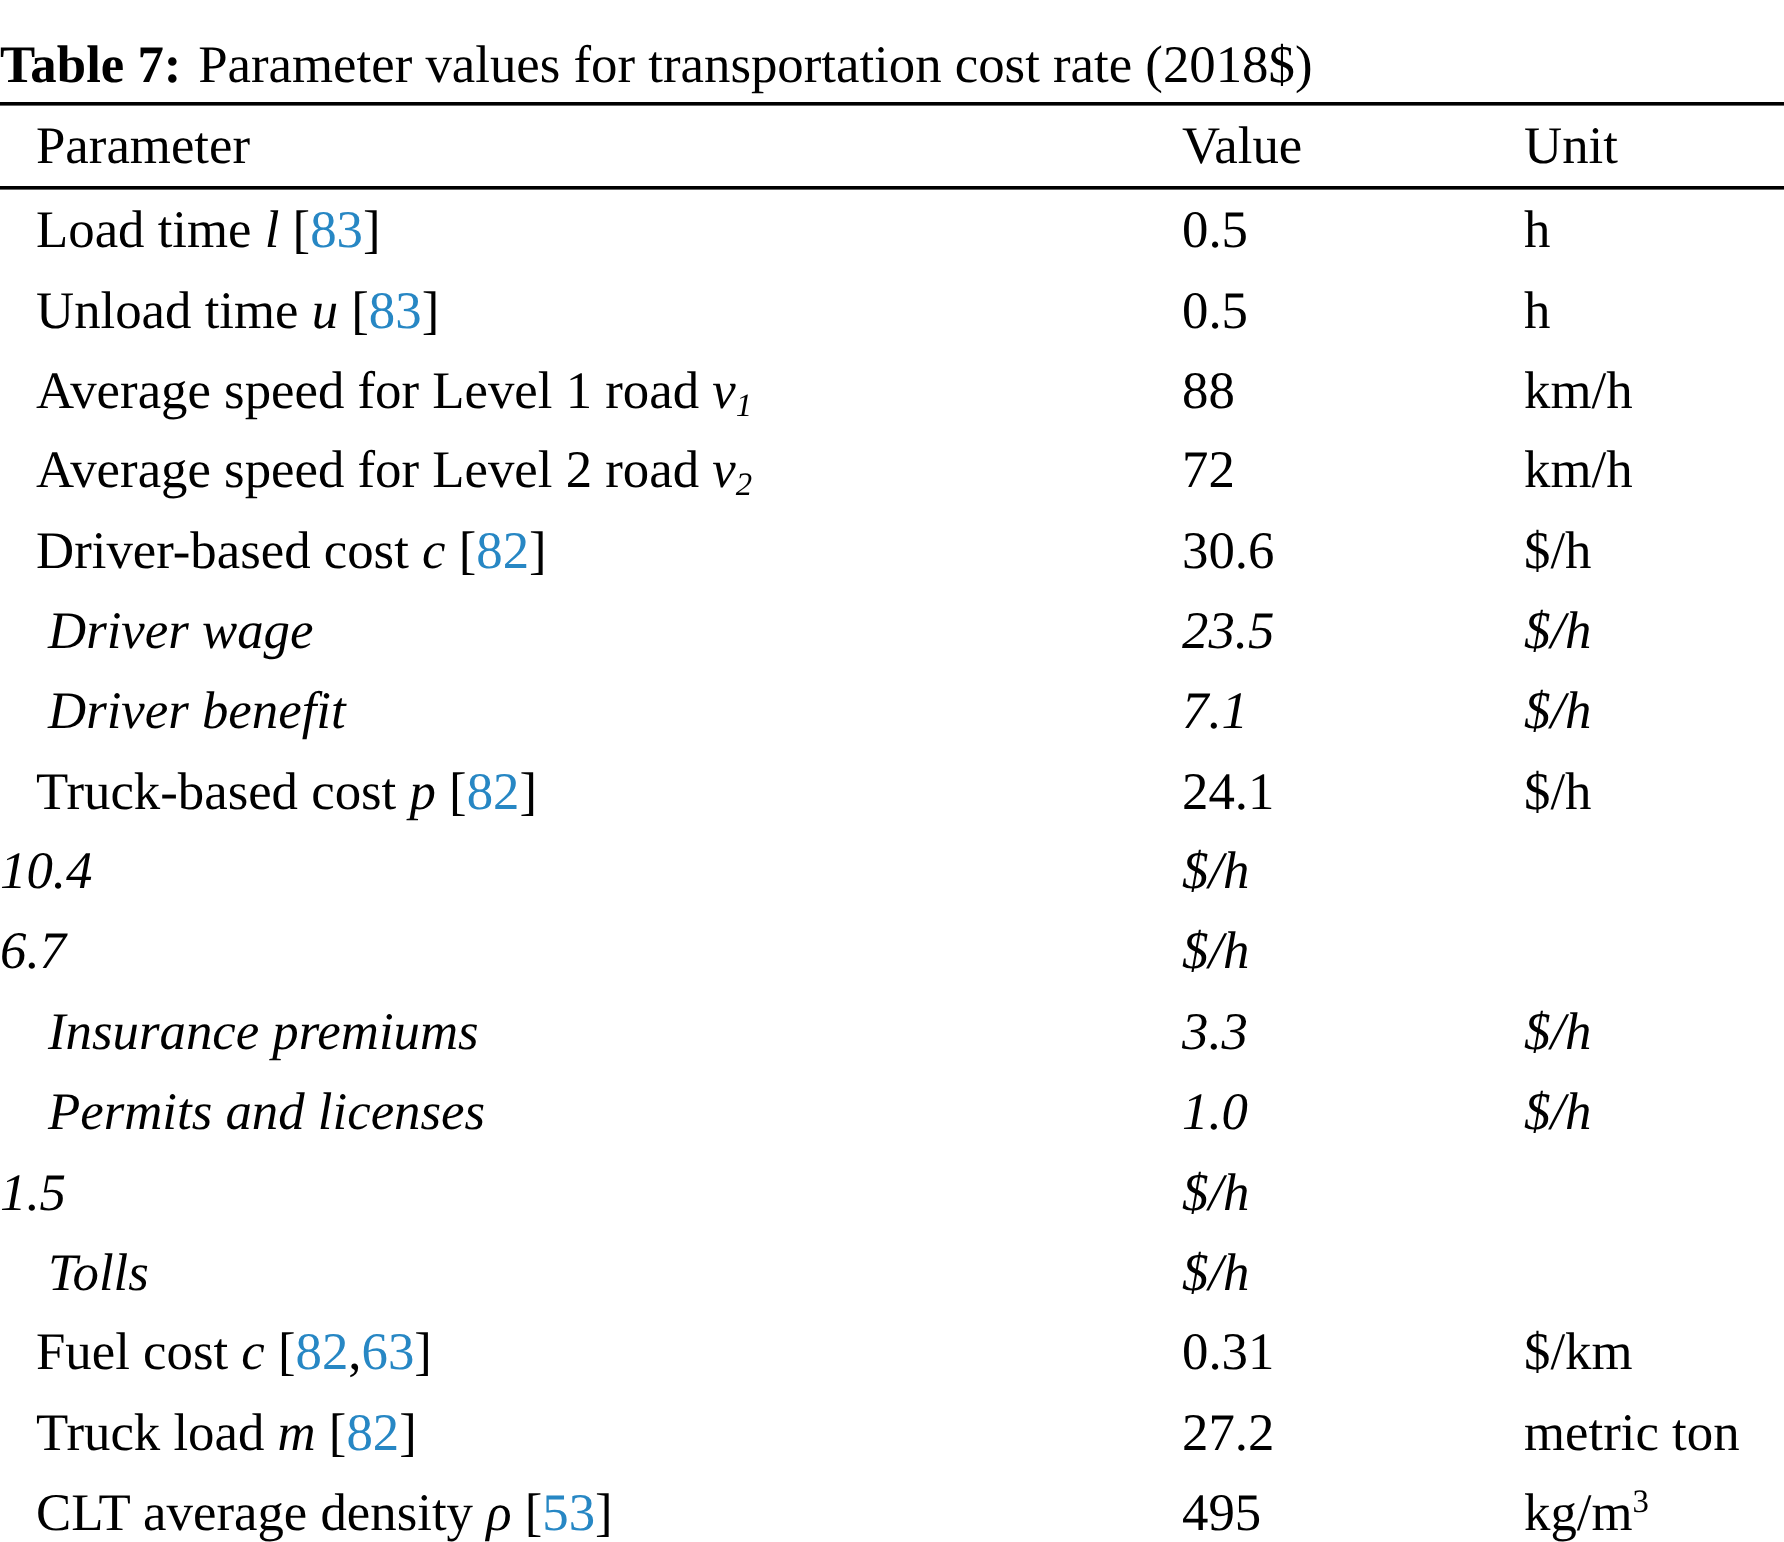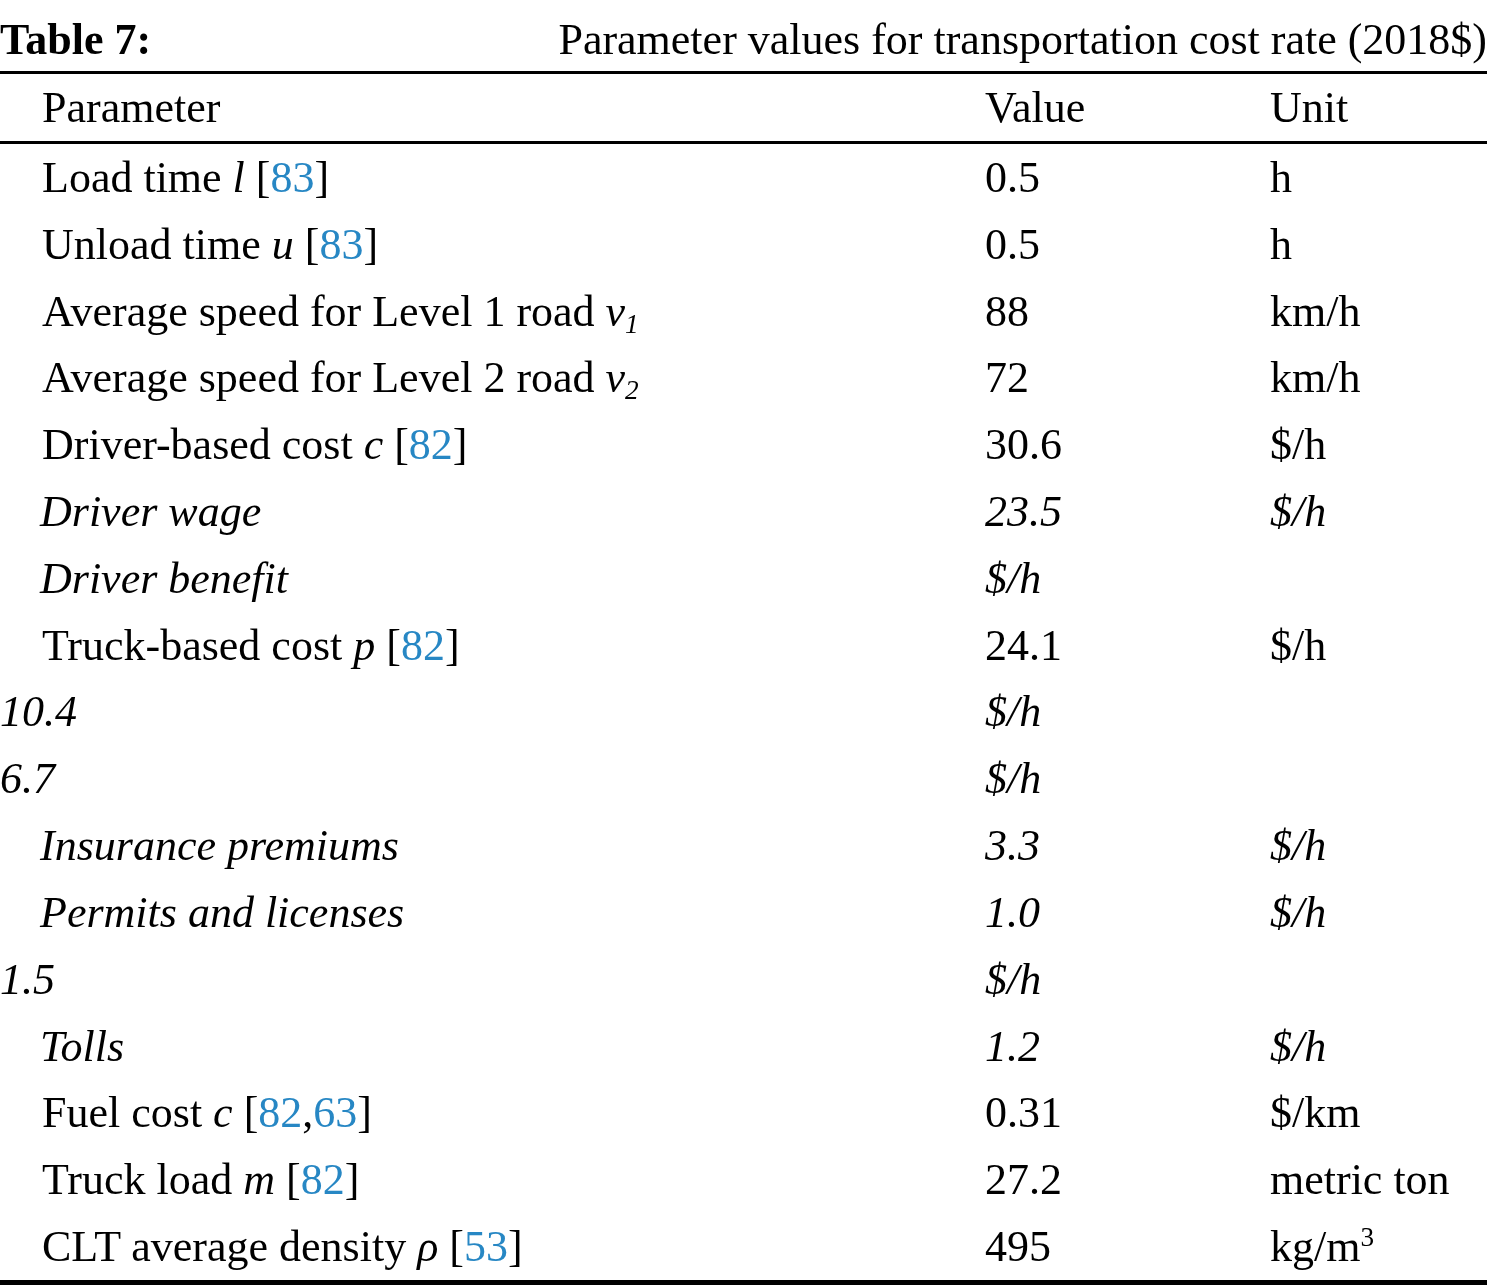--- a/index.html
+++ b/index.html
@@ -13,23 +13,23 @@
     height: 1285px;
     background: #ffffff;
     color: #000000;
     font-family: "Liberation Serif", "DejaVu Serif", serif;
     font-size: 44px;
     overflow: hidden;
     box-sizing: border-box;
   }
   .caption {
     height: 64px;
-    padding-top: 7px;
+    padding-top: 21px;
     display: flex;
-    justify-content: space-between;
+    justify-content: flex-start;
     align-items: center;
     gap: 14px;
     white-space: nowrap;
   }
   .caption .cap-label { font-weight: bold; }
   .rule-top    { border-top: 3px solid #000; }
   .rule-bottom { border-top: 5px solid #000; }
   .grid-row {
     display: grid;
     grid-template-columns: 985px 285px 1fr;
@@ -38,21 +38,21 @@
   .header-row {
     height: 67px;
     border-bottom: 3px solid #000;
   }
   .rows {
     display: grid;
     grid-auto-rows: 1fr;
     height: 1136px;
   }
   .cell { white-space: nowrap; overflow: visible; }
-  .cell.param { padding-left: 42px; }
+  .cell.param { padding-left: 30px; }
   .row.sub .cell.param { padding-left: 40px; }
   .row.sub { font-style: italic; }
   .var { font-style: italic; }
   sub, sup {
     font-size: 62%;
     line-height: 0;
   }
   sub { vertical-align: -0.25em; }
   sup { vertical-align: 0.55em; }
   .cites .cite { color: var(--cite, #2787c4); }
@@ -102,20 +102,21 @@
         <div class="cell value">30.6</div>
         <div class="cell unit">$/h</div>
       </div>
       <div class="grid-row row sub">
         <div class="cell param">Driver wage</div>
         <div class="cell value">23.5</div>
         <div class="cell unit">$/h</div>
       </div>
       <div class="grid-row row sub">
         <div class="cell param">Driver benefit</div>
+        <div class="cell value">7.1</div>
         <div class="cell unit">$/h</div>
       </div>
       <div class="grid-row row">
         <div class="cell param">Truck-based cost <i class="var">p</i> <span class="cites">[<span class="cite">82</span>]</span></div>
         <div class="cell value">24.1</div>
         <div class="cell unit">$/h</div>
       </div>
       <div class="grid-row row sub">
         <div class="cell value">10.4</div>
         <div class="cell unit">$/h</div>
@@ -133,21 +134,20 @@
         <div class="cell param">Permits and licenses</div>
         <div class="cell value">1.0</div>
         <div class="cell unit">$/h</div>
       </div>
       <div class="grid-row row sub">
         <div class="cell value">1.5</div>
         <div class="cell unit">$/h</div>
       </div>
       <div class="grid-row row sub">
         <div class="cell param">Tolls</div>
-        <div class="cell value">1.2</div>
         <div class="cell unit">$/h</div>
       </div>
       <div class="grid-row row">
         <div class="cell param">Fuel cost <i class="var">c</i> <span class="cites">[<span class="cite">82</span>,<span class="cite">63</span>]</span></div>
         <div class="cell value">0.31</div>
         <div class="cell unit">$/km</div>
       </div>
       <div class="grid-row row">
         <div class="cell param">Truck load <i class="var">m</i> <span class="cites">[<span class="cite">82</span>]</span></div>
         <div class="cell value">27.2</div>

